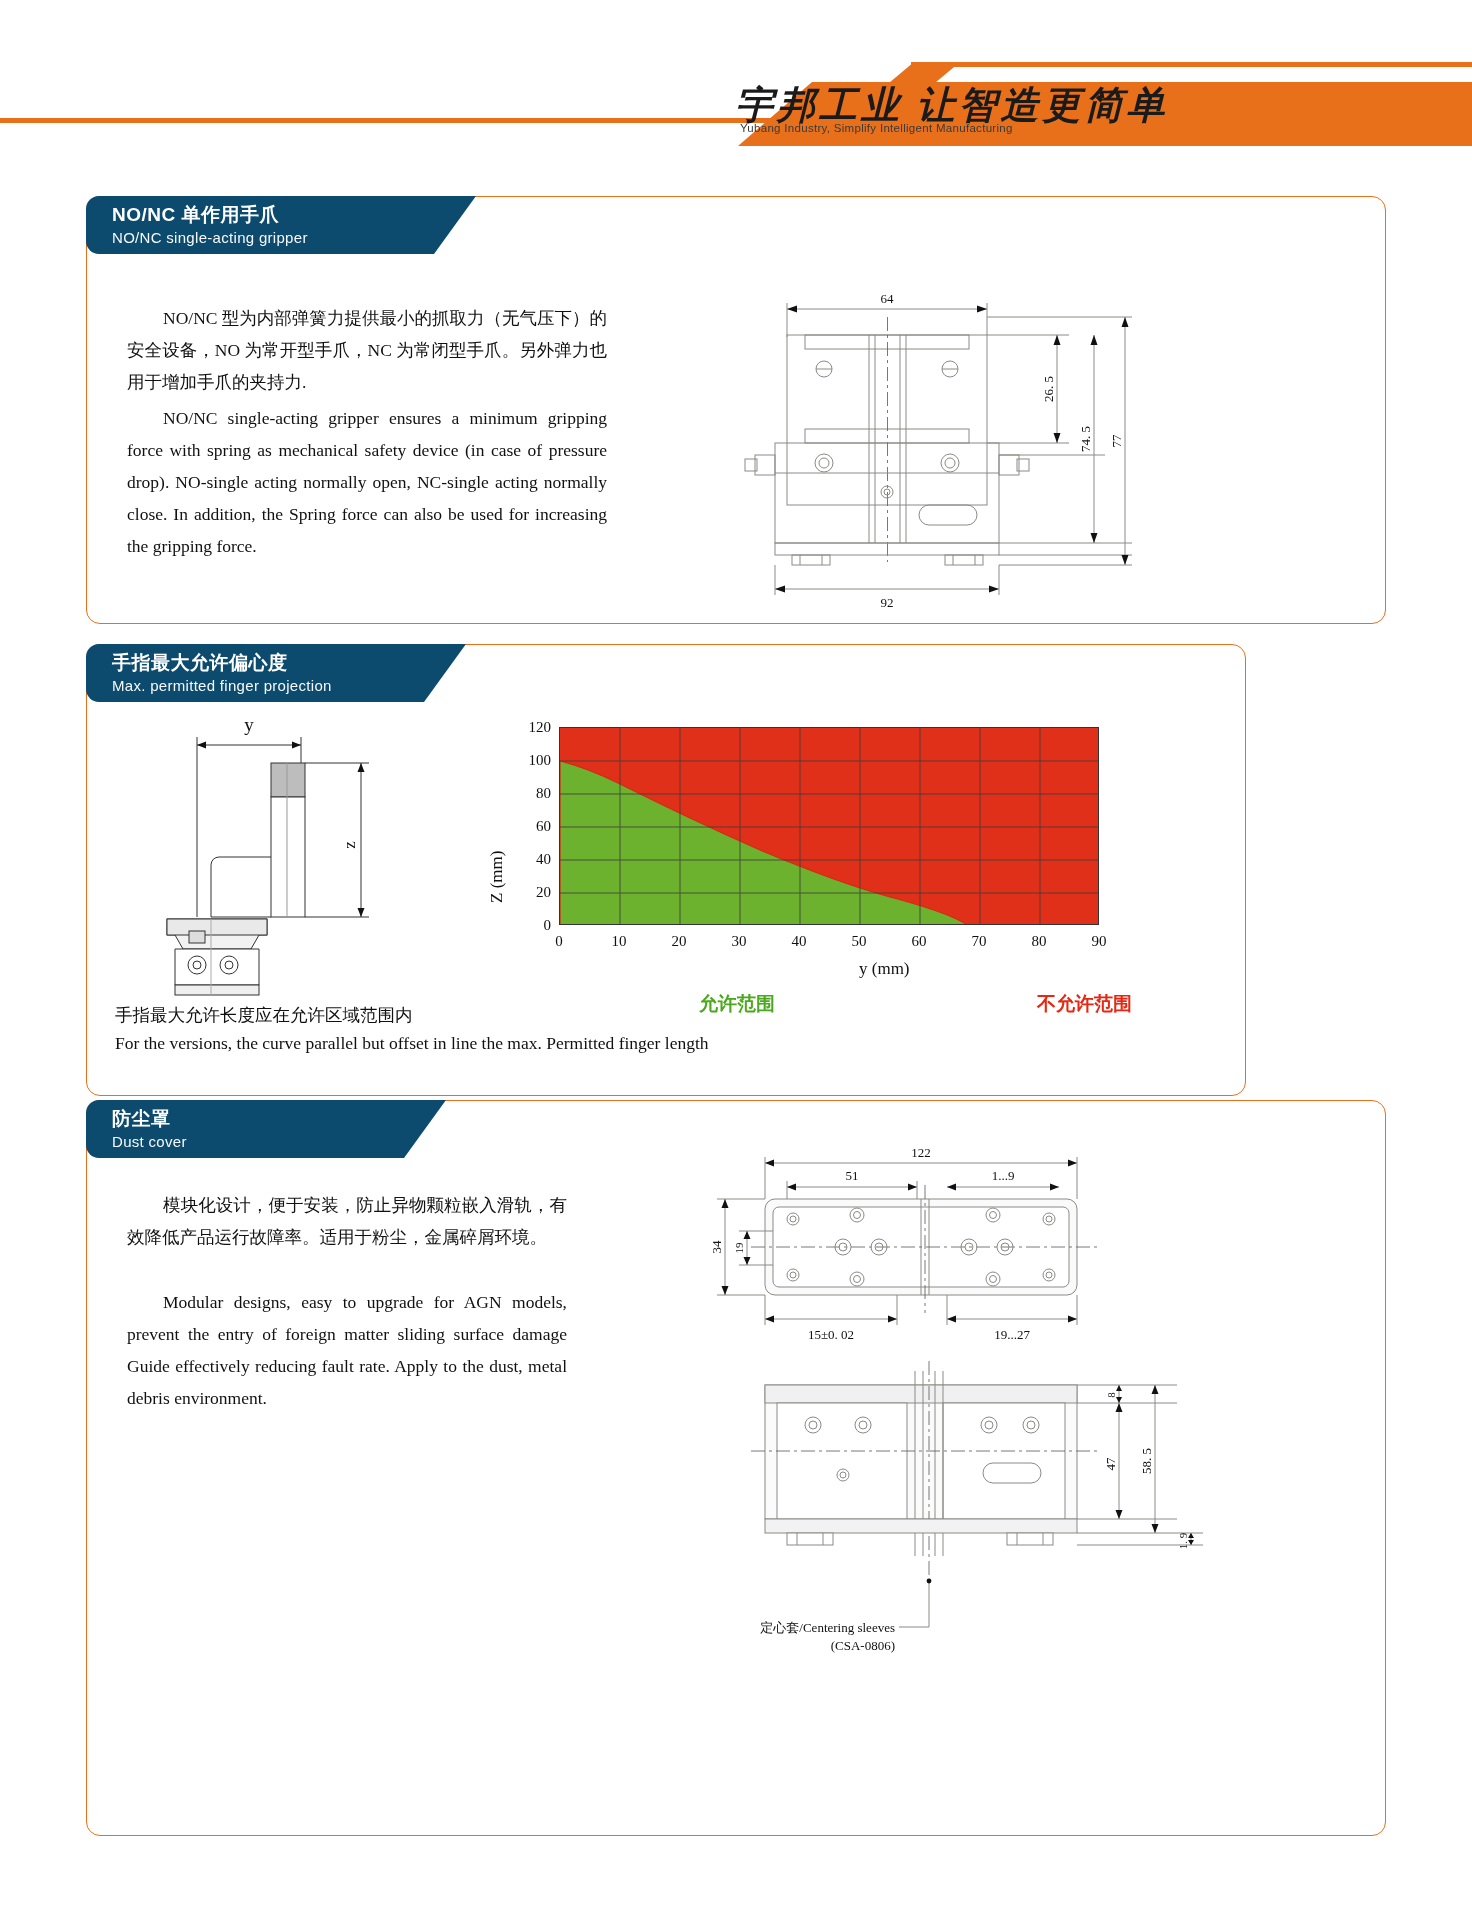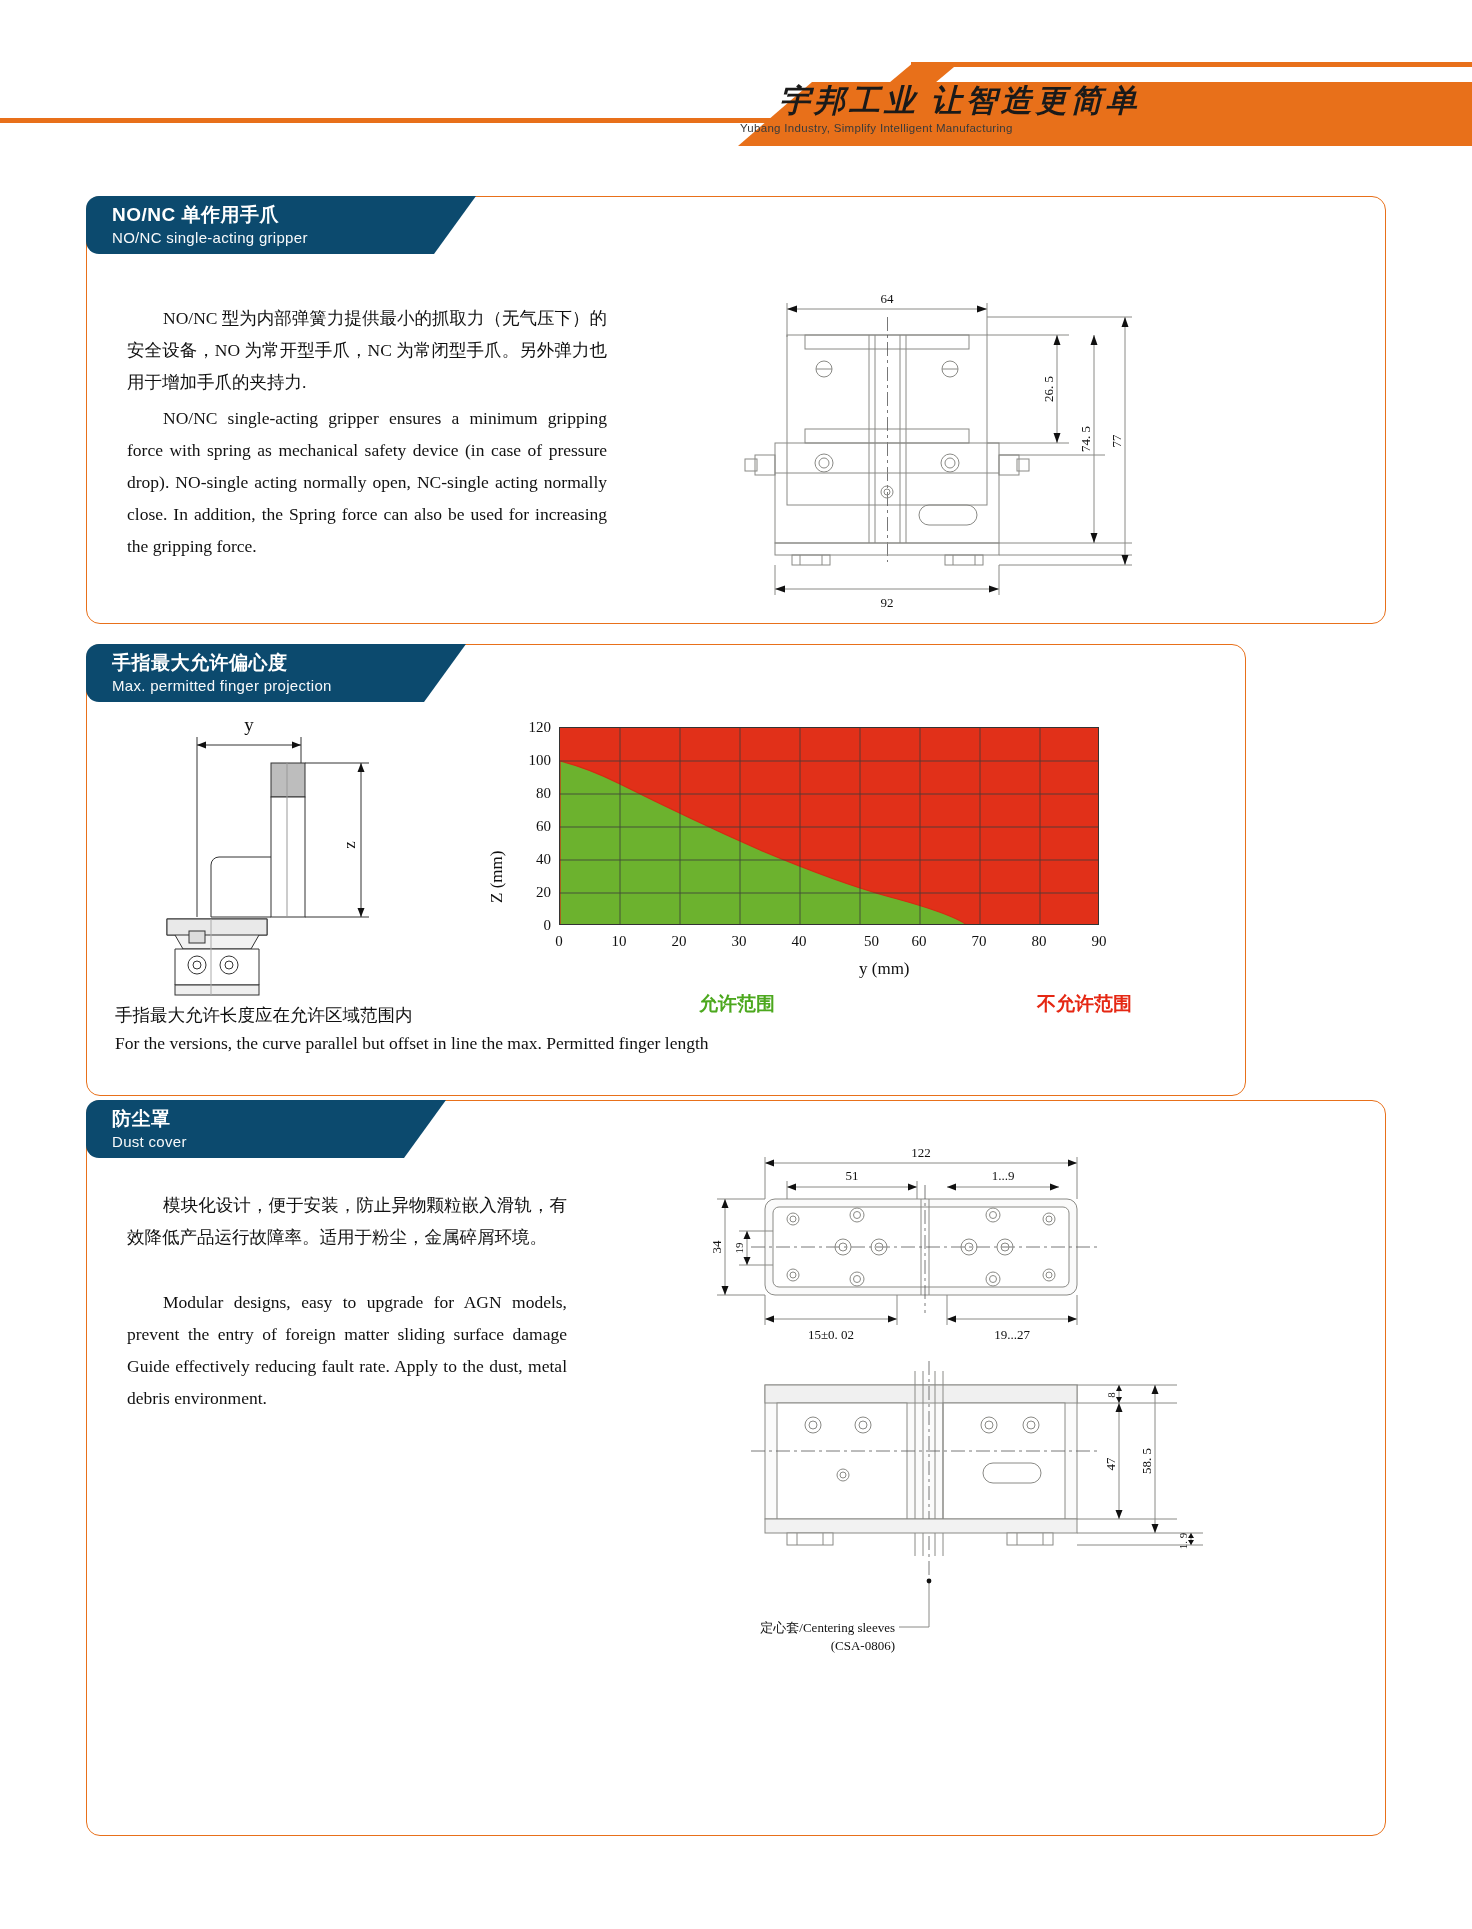--- a/index.html
+++ b/index.html
@@ -28,25 +28,24 @@
     background:#E8701A;
   }
   .hdr-band {
     position:absolute; left:0; top:82px; width:1472px; height:64px;
     background:#E8701A;
     clip-path: polygon(812px 0, 1472px 0, 1472px 64px, 738px 64px);
   }
   .hdr-title {
     position:absolute; left:735px; top:80px; width:380px;
     font-family:"Liberation Serif", serif;
-    font-size:31px; font-weight:bold; color:#1a1a1a;
+    font-size:38px; font-weight:bold; color:#1a1a1a;
     letter-spacing:4px;
     font-style:italic;
     white-space:nowrap;
-    margin-left:44px;
   }
   .hdr-sub {
     position:absolute; left:740px; top:122px; width:420px;
     font-family:"Liberation Sans", sans-serif;
     font-size:11.5px; color:#3a3a3a; letter-spacing:.3px;
     white-space:nowrap;
   }
 
   
   .card {
@@ -339,21 +338,21 @@
           <line x1="0" y1="165" x2="540" y2="165"></line>
         </g>
       </svg>
     </div>
 
     <div class="xtick" style="left:62px;  top:210px; width:40px;">0</div>
     <div class="xtick" style="left:122px; top:210px; width:40px;">10</div>
     <div class="xtick" style="left:182px; top:210px; width:40px;">20</div>
     <div class="xtick" style="left:242px; top:210px; width:40px;">30</div>
     <div class="xtick" style="left:302px; top:210px; width:40px;">40</div>
-    <div class="xtick" style="left:362px; top:210px; width:40px;text-align:right;">50</div>
+    <div class="xtick" style="left:362px; top:210px; width:40px;">50</div>
     <div class="xtick" style="left:422px; top:210px; width:40px;">60</div>
     <div class="xtick" style="left:482px; top:210px; width:40px;">70</div>
     <div class="xtick" style="left:542px; top:210px; width:40px;">80</div>
     <div class="xtick" style="left:602px; top:210px; width:40px;">90</div>
 
     <div class="axis-label" style="left:382px; top:236px;">y (mm)</div>
 
     <div class="legend-ok" style="left:222px; top:268px;">允许范围</div>
     <div class="legend-no" style="left:560px; top:268px;">不允许范围</div>
   </div>

